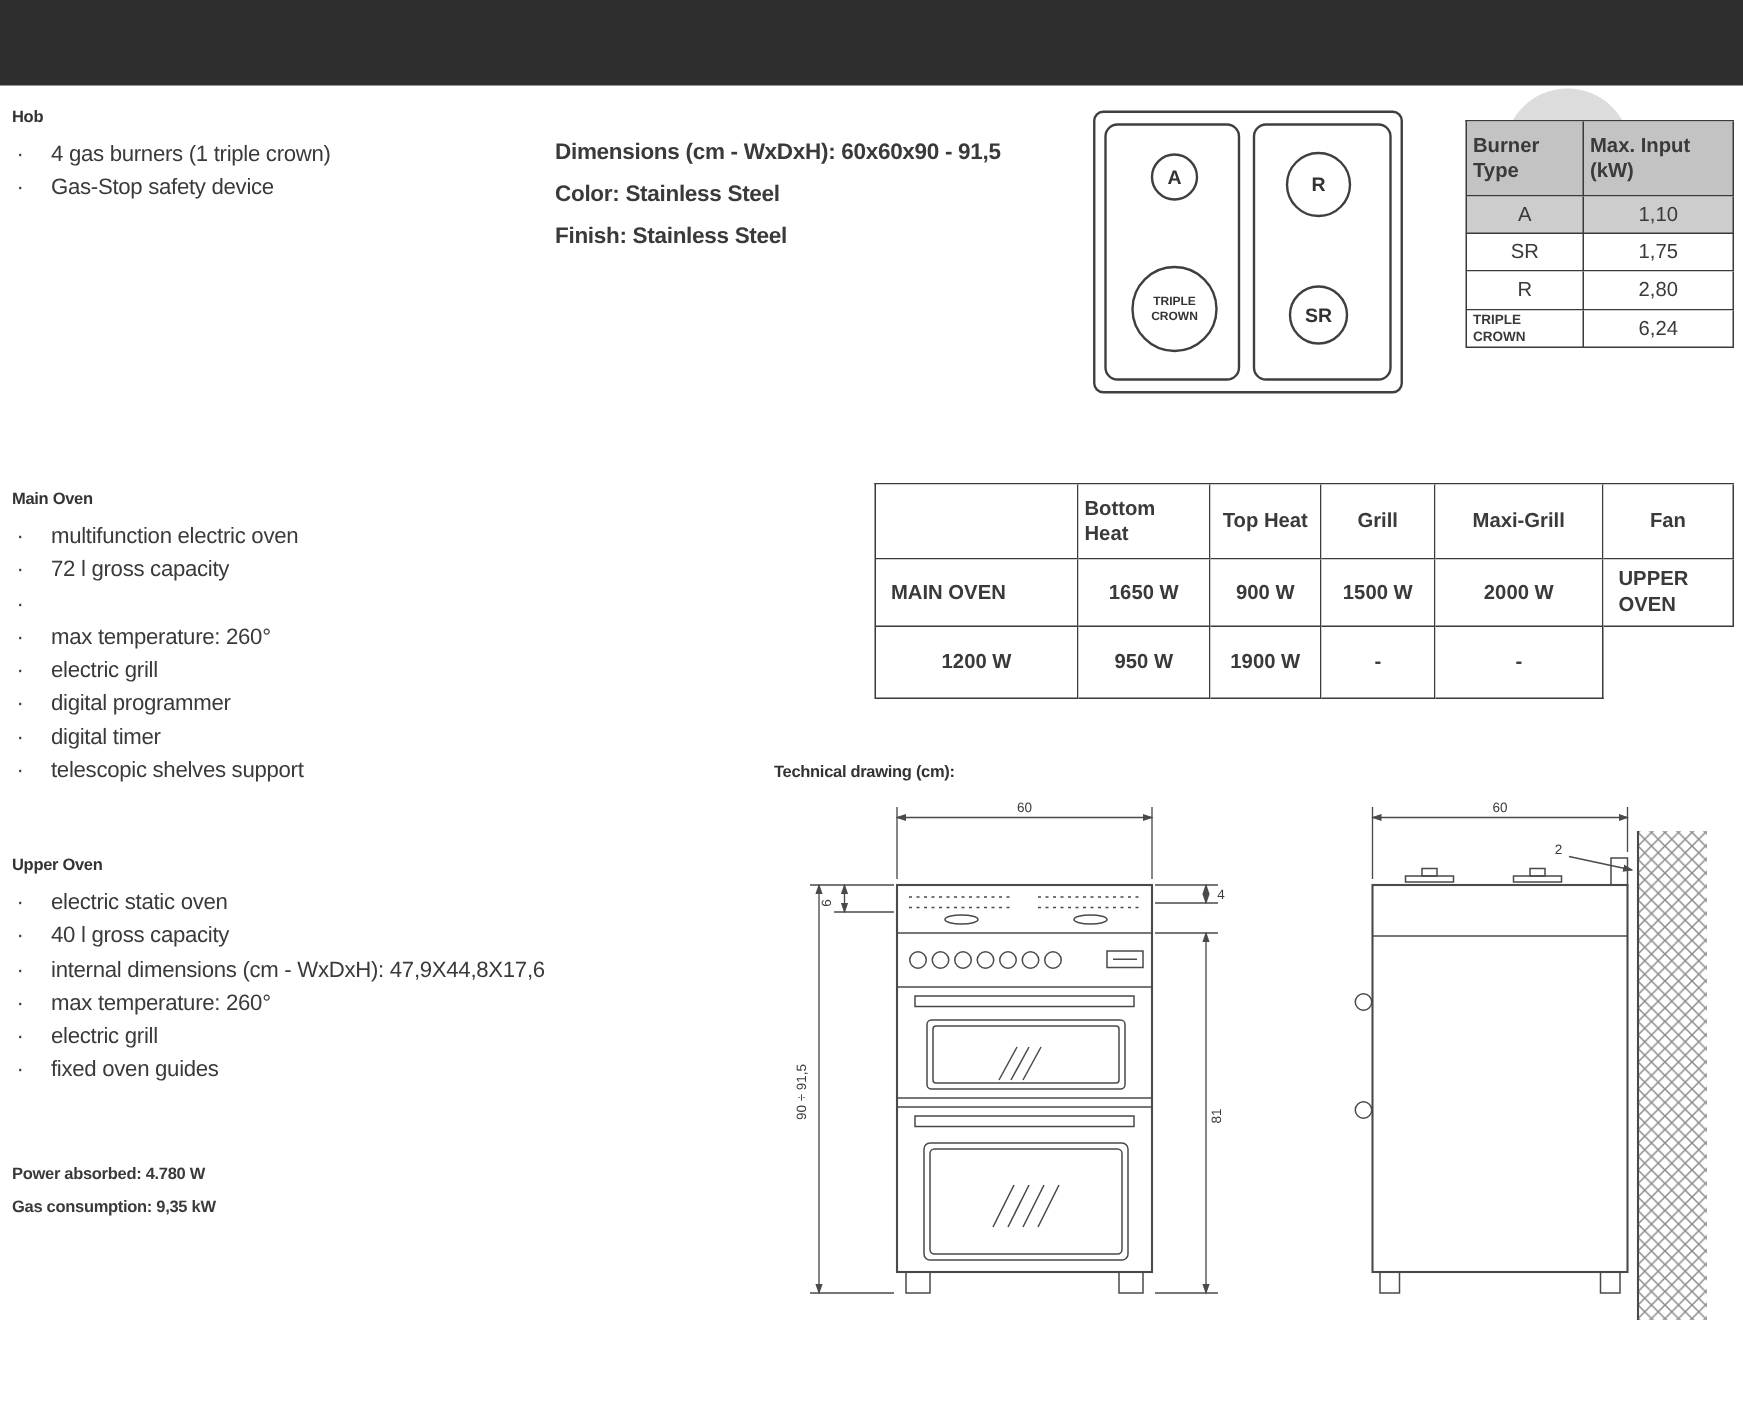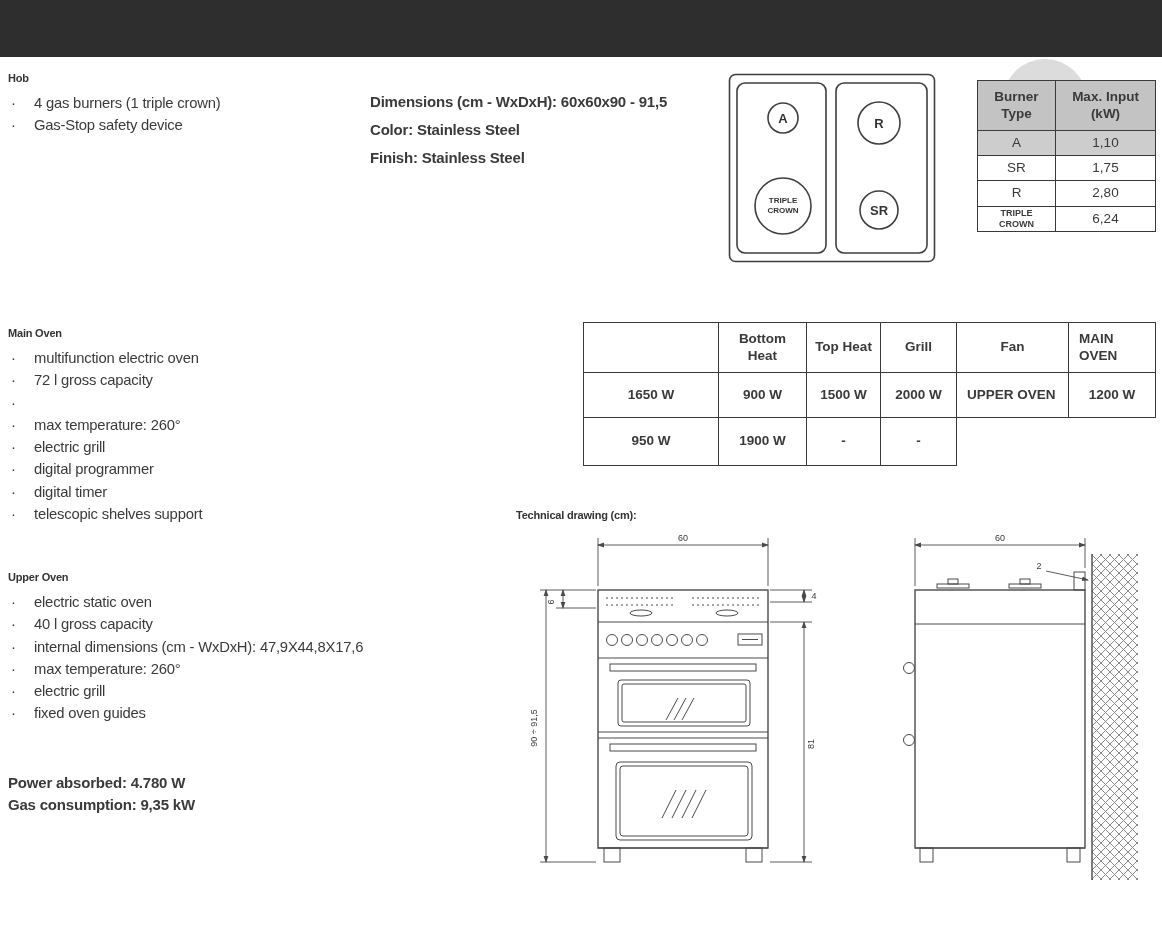--- a/index.html
+++ b/index.html
@@ -8,26 +8,26 @@
        font-family:"Liberation Sans",sans-serif;color:#3a3a3a;}
   .abs{position:absolute}
   .topbar{left:0;top:0;width:1162px;height:57px;background:#2e2e2e}
   .wm-circle{left:1003px;top:59px;width:84px;height:84px;border-radius:50%;background:#dcdcdc}
 
   .sec-title{font-size:11px;font-weight:700;color:#333;letter-spacing:-0.2px}
   .bullets{font-size:14.8px;letter-spacing:-0.2px}
   .bullet{display:flex;line-height:22.3px}
   .bullet .mark{width:26px;padding-left:3px;color:#3a3a3a}
   .spec-line{font-size:15px;font-weight:700;line-height:28px;letter-spacing:-0.2px}
-  .bold-line{font-size:15px;font-weight:700;line-height:22px;letter-spacing:-0.2px}
+  .bold-line{font-size:11px;font-weight:700;line-height:22px;letter-spacing:-0.2px}
 
   .grid-table{display:grid;border-top:1px solid #3a3a3a;border-left:1px solid #3a3a3a;
               font-size:13.5px;background:#fff;z-index:2}
   .grid-table>div{border-right:1px solid #3a3a3a;border-bottom:1px solid #3a3a3a;
-              display:flex;align-items:center;justify-content:center;text-align:center;
+              display:flex;align-items:center;justify-content:center;
               padding:2px 4px;line-height:1.25;background:#fff}
   .power-table{left:583px;top:322px;grid-template-columns:135px 88px 74px 76px 112px 87px;
               grid-template-rows:50px 45px 48px;font-weight:700}
   .power-table .rowlabel{justify-content:flex-start;padding-left:10px;text-align:left}
   .burner-table{left:977px;top:80px;grid-template-columns:78px 100px;
               grid-template-rows:50px 25px 25px 26px 25px}
   .burner-table .hd{background:#c3c3c3;font-weight:700}
   .burner-table .hl{background:#cdcdcd}
   .burner-table .tiny{font-size:9px;font-weight:700}
 
@@ -131,20 +131,21 @@
         <span>telescopic shelves support</span>
       </div>
   </div>
 </div>
 
 <div class="abs grid-table power-table">
   <div></div>
   <div>Bottom Heat</div>
   <div>Top Heat</div>
   <div>Grill</div>
+  <div>Maxi-Grill</div>
   <div>Fan</div>
 
   <div class="rowlabel">MAIN OVEN</div>
   <div>1650 W</div>
   <div>900 W</div>
   <div>1500 W</div>
   <div>2000 W</div>
 
   <div class="rowlabel">UPPER OVEN</div>
   <div>1200 W</div>

